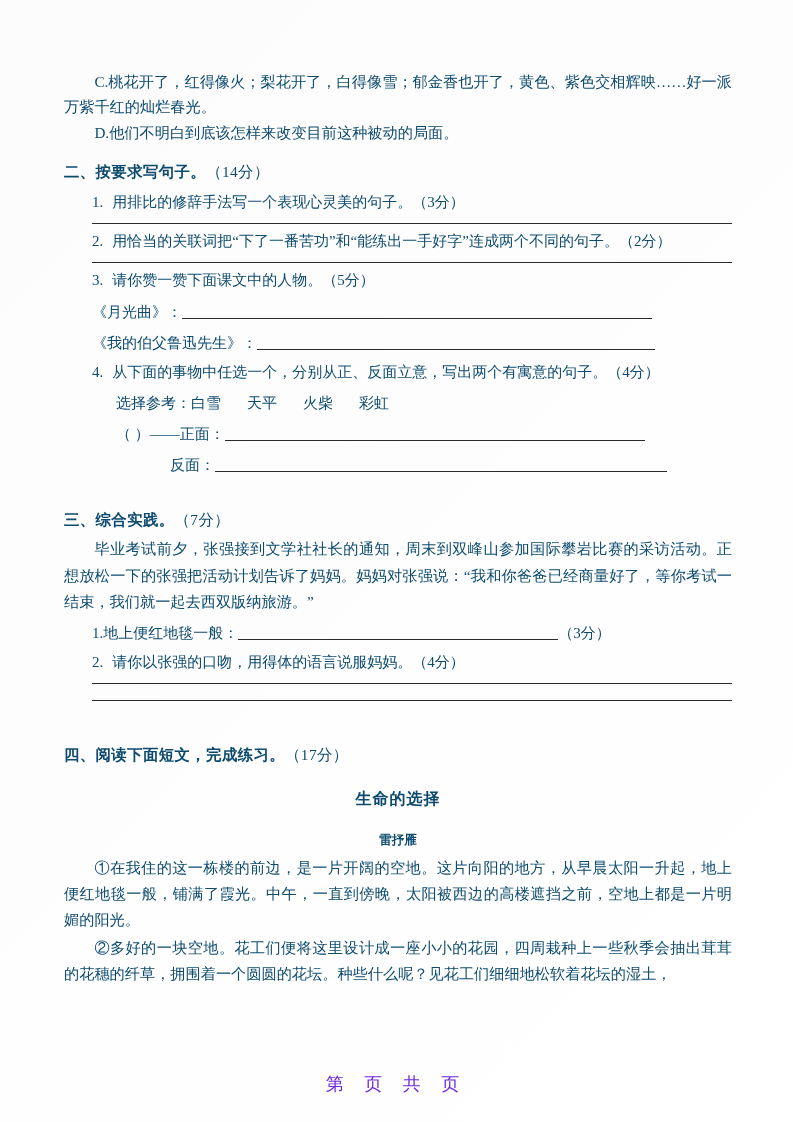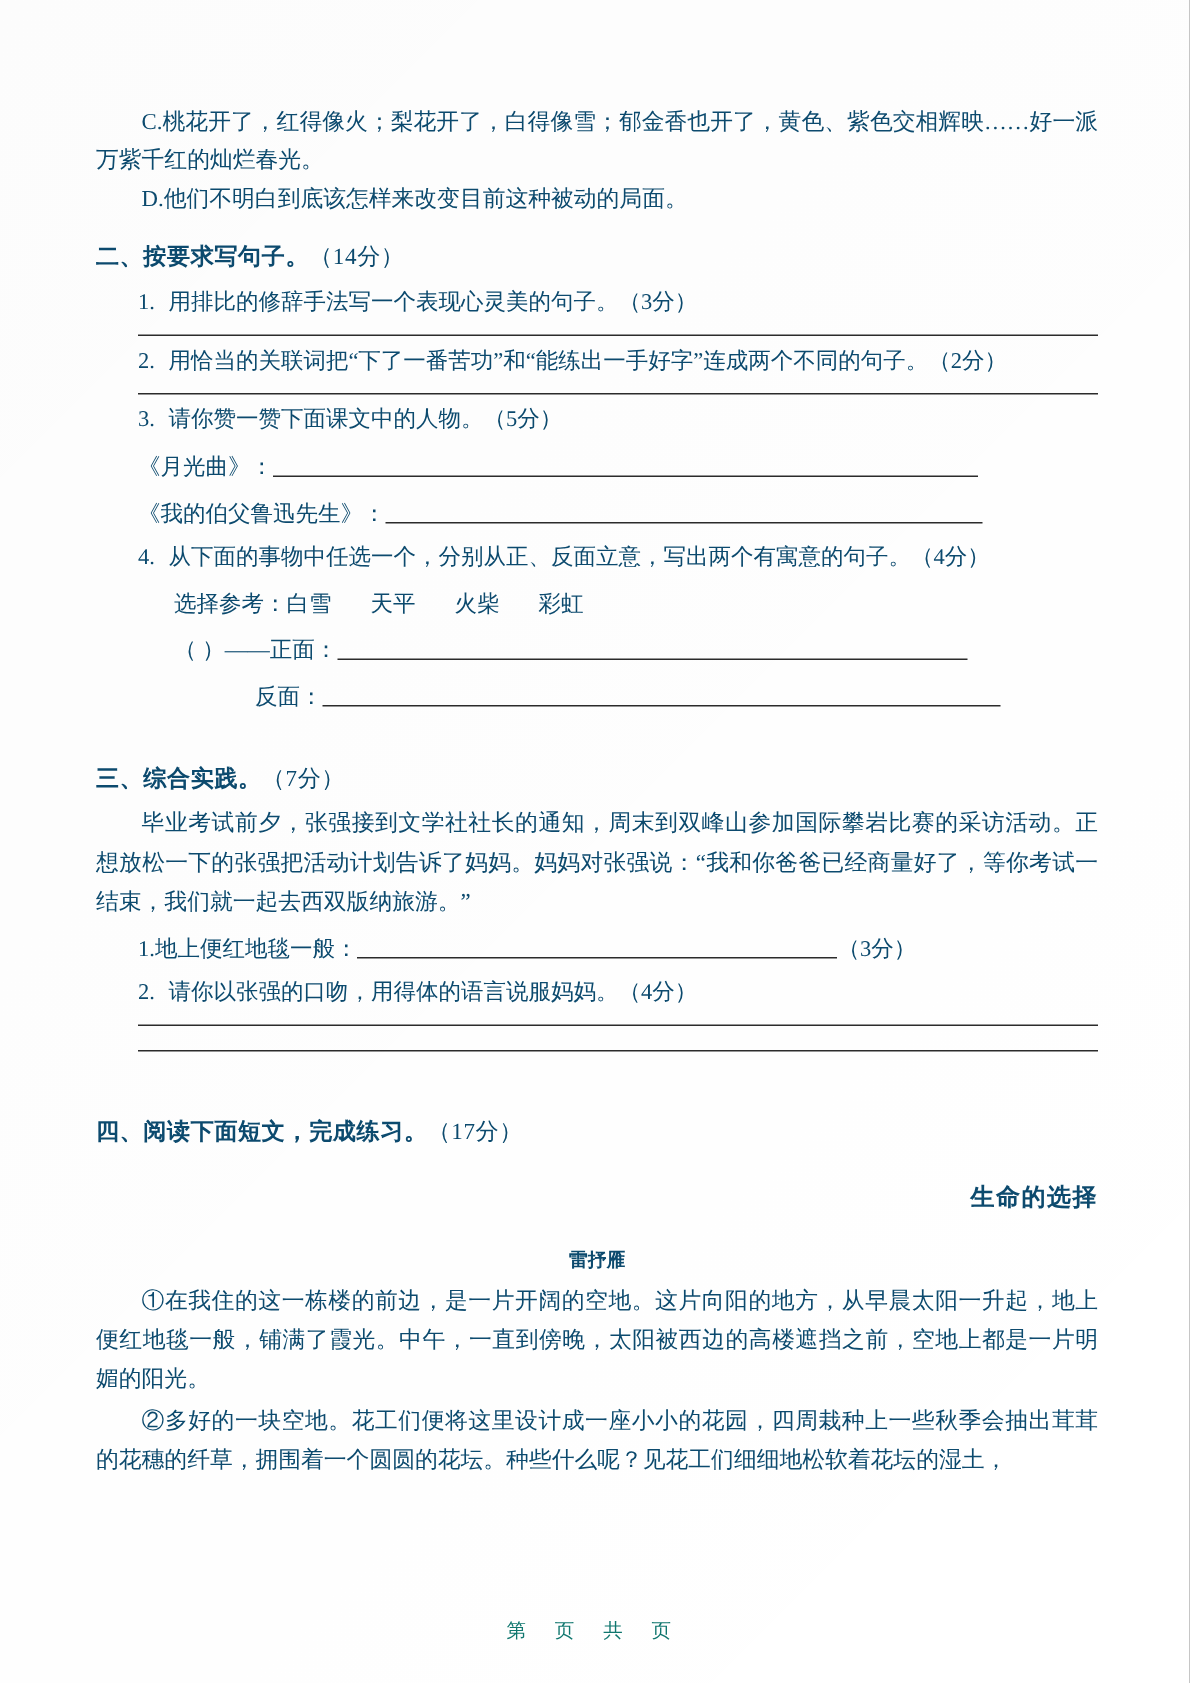--- a/index.html
+++ b/index.html
@@ -107,42 +107,42 @@
     padding-left: 106px;
   }
   .body-para {
     margin: 2px 0 0 0;
     text-indent: 2em;
     text-align: justify;
     font-size: 15.2px;
     line-height: 1.72;
   }
   .art-title {
-    text-align: right;
+    text-align: center;
     font-weight: bold;
     font-family: "Liberation Sans", "DejaVu Sans", sans-serif;
     font-size: 16px;
     margin: 18px 0 18px 0;
     letter-spacing: 1px;
   }
   .art-author {
     text-align: center;
     font-size: 12.5px;
     margin: 2px 0 4px 0;
     font-weight: bold;
   }
   .footer {
     position: absolute;
     left: 0;
     right: 0;
     bottom: 26px;
     text-align: center;
-    font-size: 13px;
+    font-size: 18px;
     letter-spacing: 8px;
-    color: #0f766e;
+    color: #6d28d9;
     font-family: "Liberation Serif", "DejaVu Serif", serif;
   }
   .spacer-md { height: 16px; }
   .spacer-lg { height: 26px; }
   .q-sub {
     padding-left: 28px;
     margin-top: 6px;
     font-size: 15px;
     white-space: nowrap;
   }

